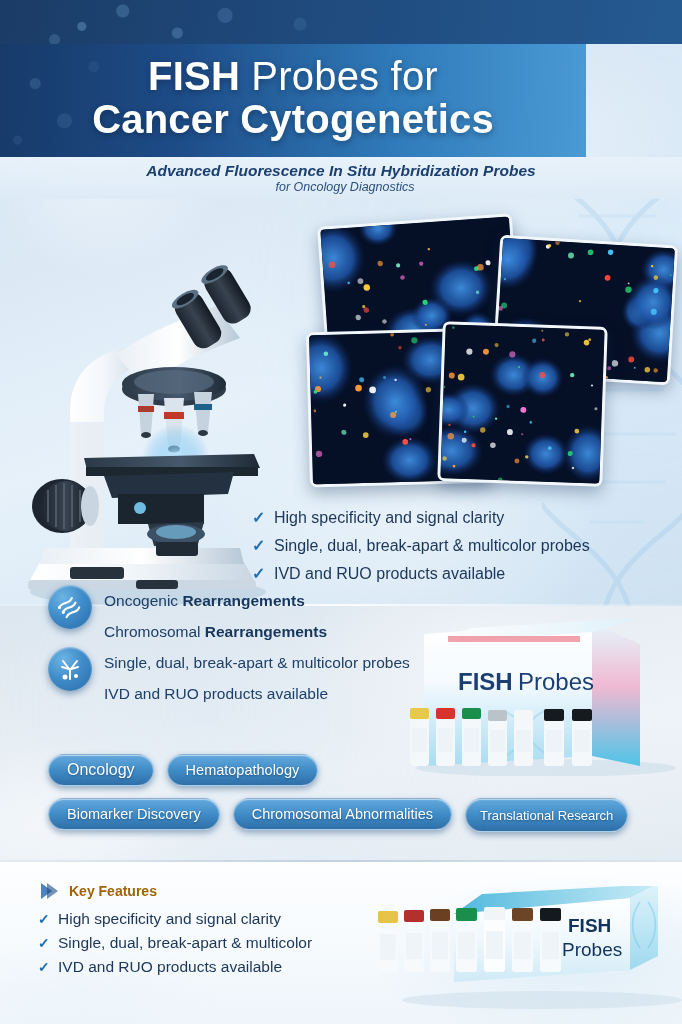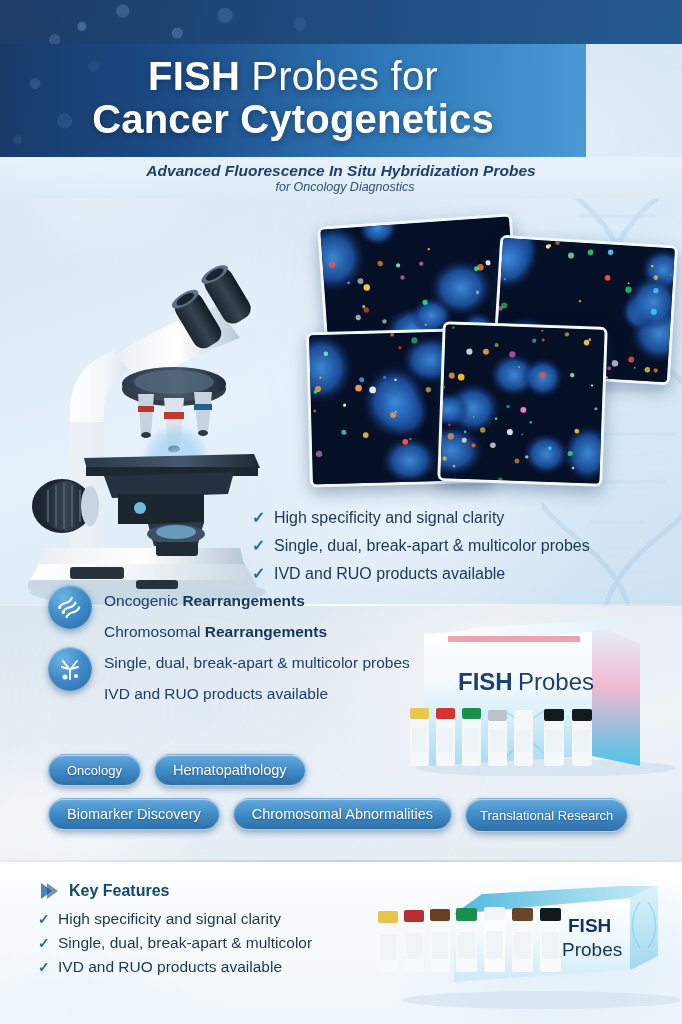--- a/index.html
+++ b/index.html
@@ -138,28 +138,28 @@
   .pill-row { display:flex; gap:13px; margin-bottom:12px; }
   .pill {
     display:inline-flex; align-items:center; justify-content:center;
     border-radius:20px; color:#fff; white-space:nowrap;
     background:linear-gradient(180deg,#64a9dd 0%,#3f8bc6 52%,#2f6fa8 100%);
     border:1px solid rgba(255,255,255,.45);
     box-shadow:0 3px 6px rgba(28,72,120,.42), inset 0 1px 1px rgba(255,255,255,.55);
     text-shadow:0 1px 2px rgba(16,50,88,.55);
     padding:0 18px; height:32px;
   }
-  .pill.big { font-size:13px;text-align:right; }
+  .pill.big { font-size:16px;text-align:right; }
   .pill.med { font-size:14.5px; }
   .pill.sm  { font-size:13px; padding:16px 14px; height:30px; }
 
   
   .keyf { position:absolute; left:38px; top:880px; width:400px; }
   .keyf-head { display:flex; align-items:center; margin-bottom:8px; }
-  .keyf-head .ttl { font-size:16px; font-weight:bold; color:#0c4a6e; margin-left:9px; }
+  .keyf-head .ttl { font-size:14px; font-weight:bold; color:#a16207; margin-left:9px; }
   .kf-row { display:flex; align-items:center; margin-bottom:6px; }
   .kf-row .tick { width:20px; flex:0 0 20px; color:#1f6fb0; font-size:14px; font-weight:bold; }
   .kf-row .txt { font-size:15.5px; color:#1b3658; }
 
   
   .prodmid { position:absolute; left:396px; top:616px; width:286px; height:160px; }
   .prodbot { position:absolute; left:372px; top:886px; width:310px; height:128px; }
 </style>
 </head>
 <body>

